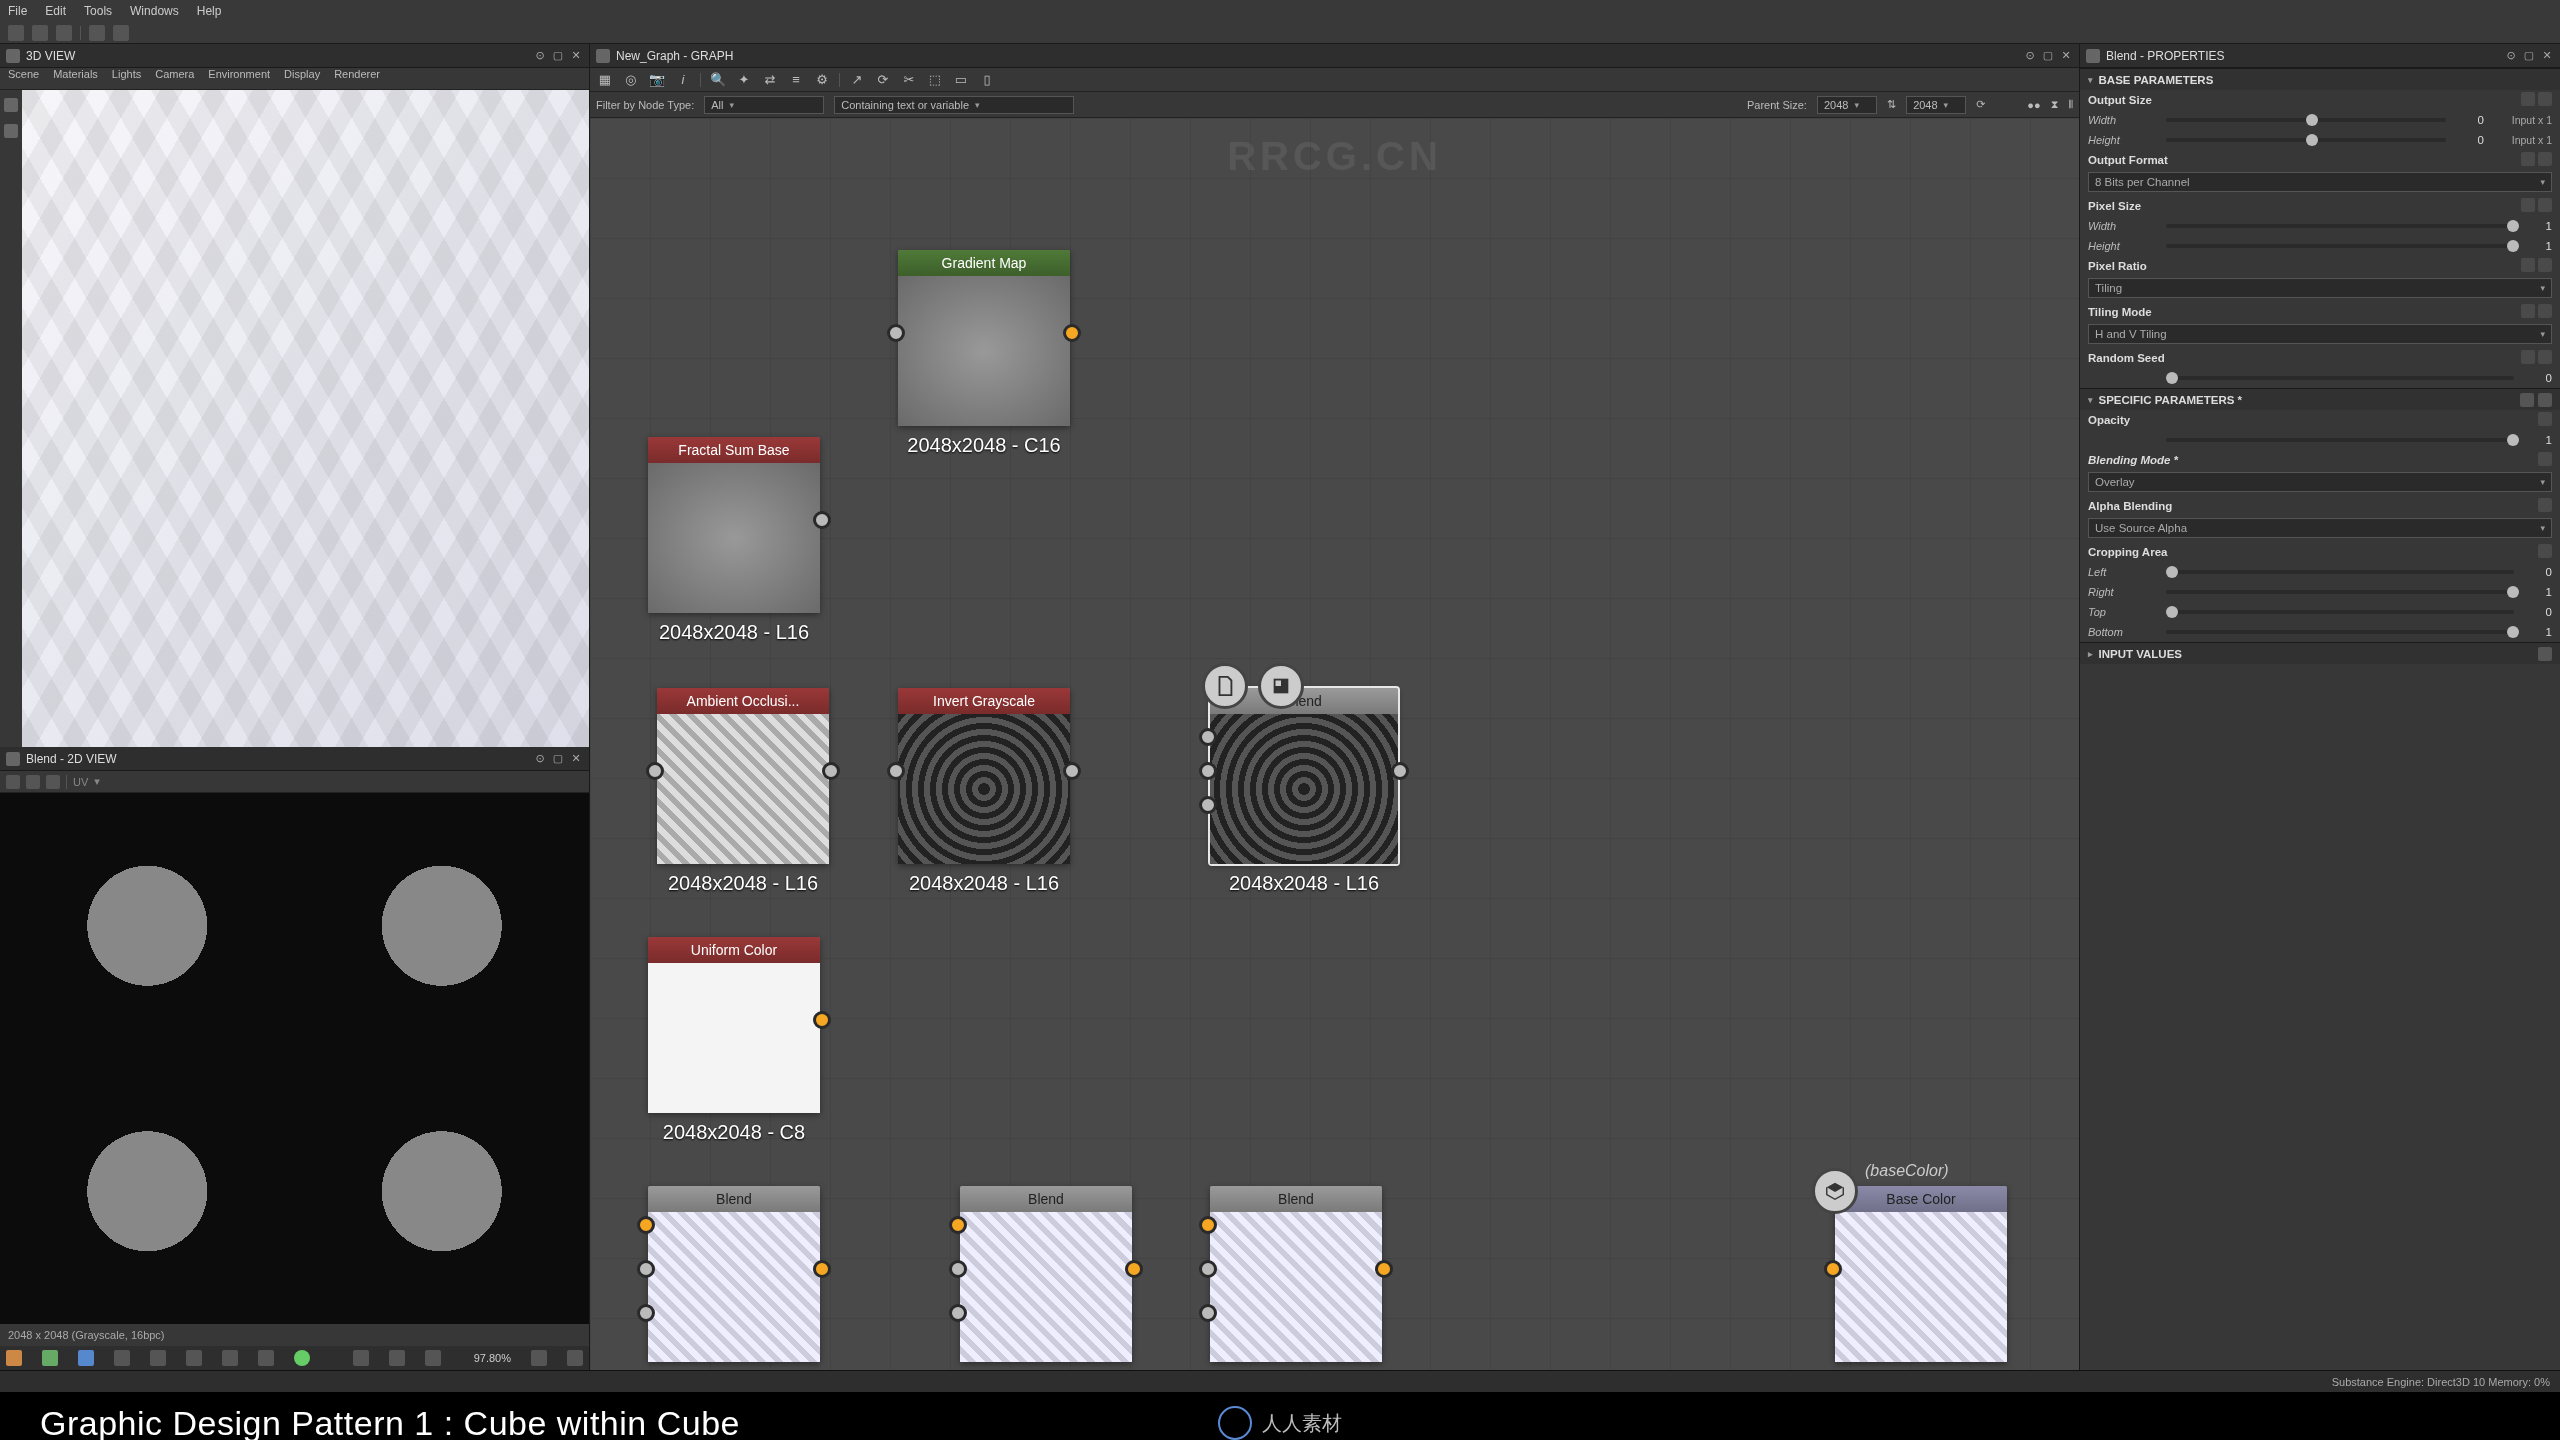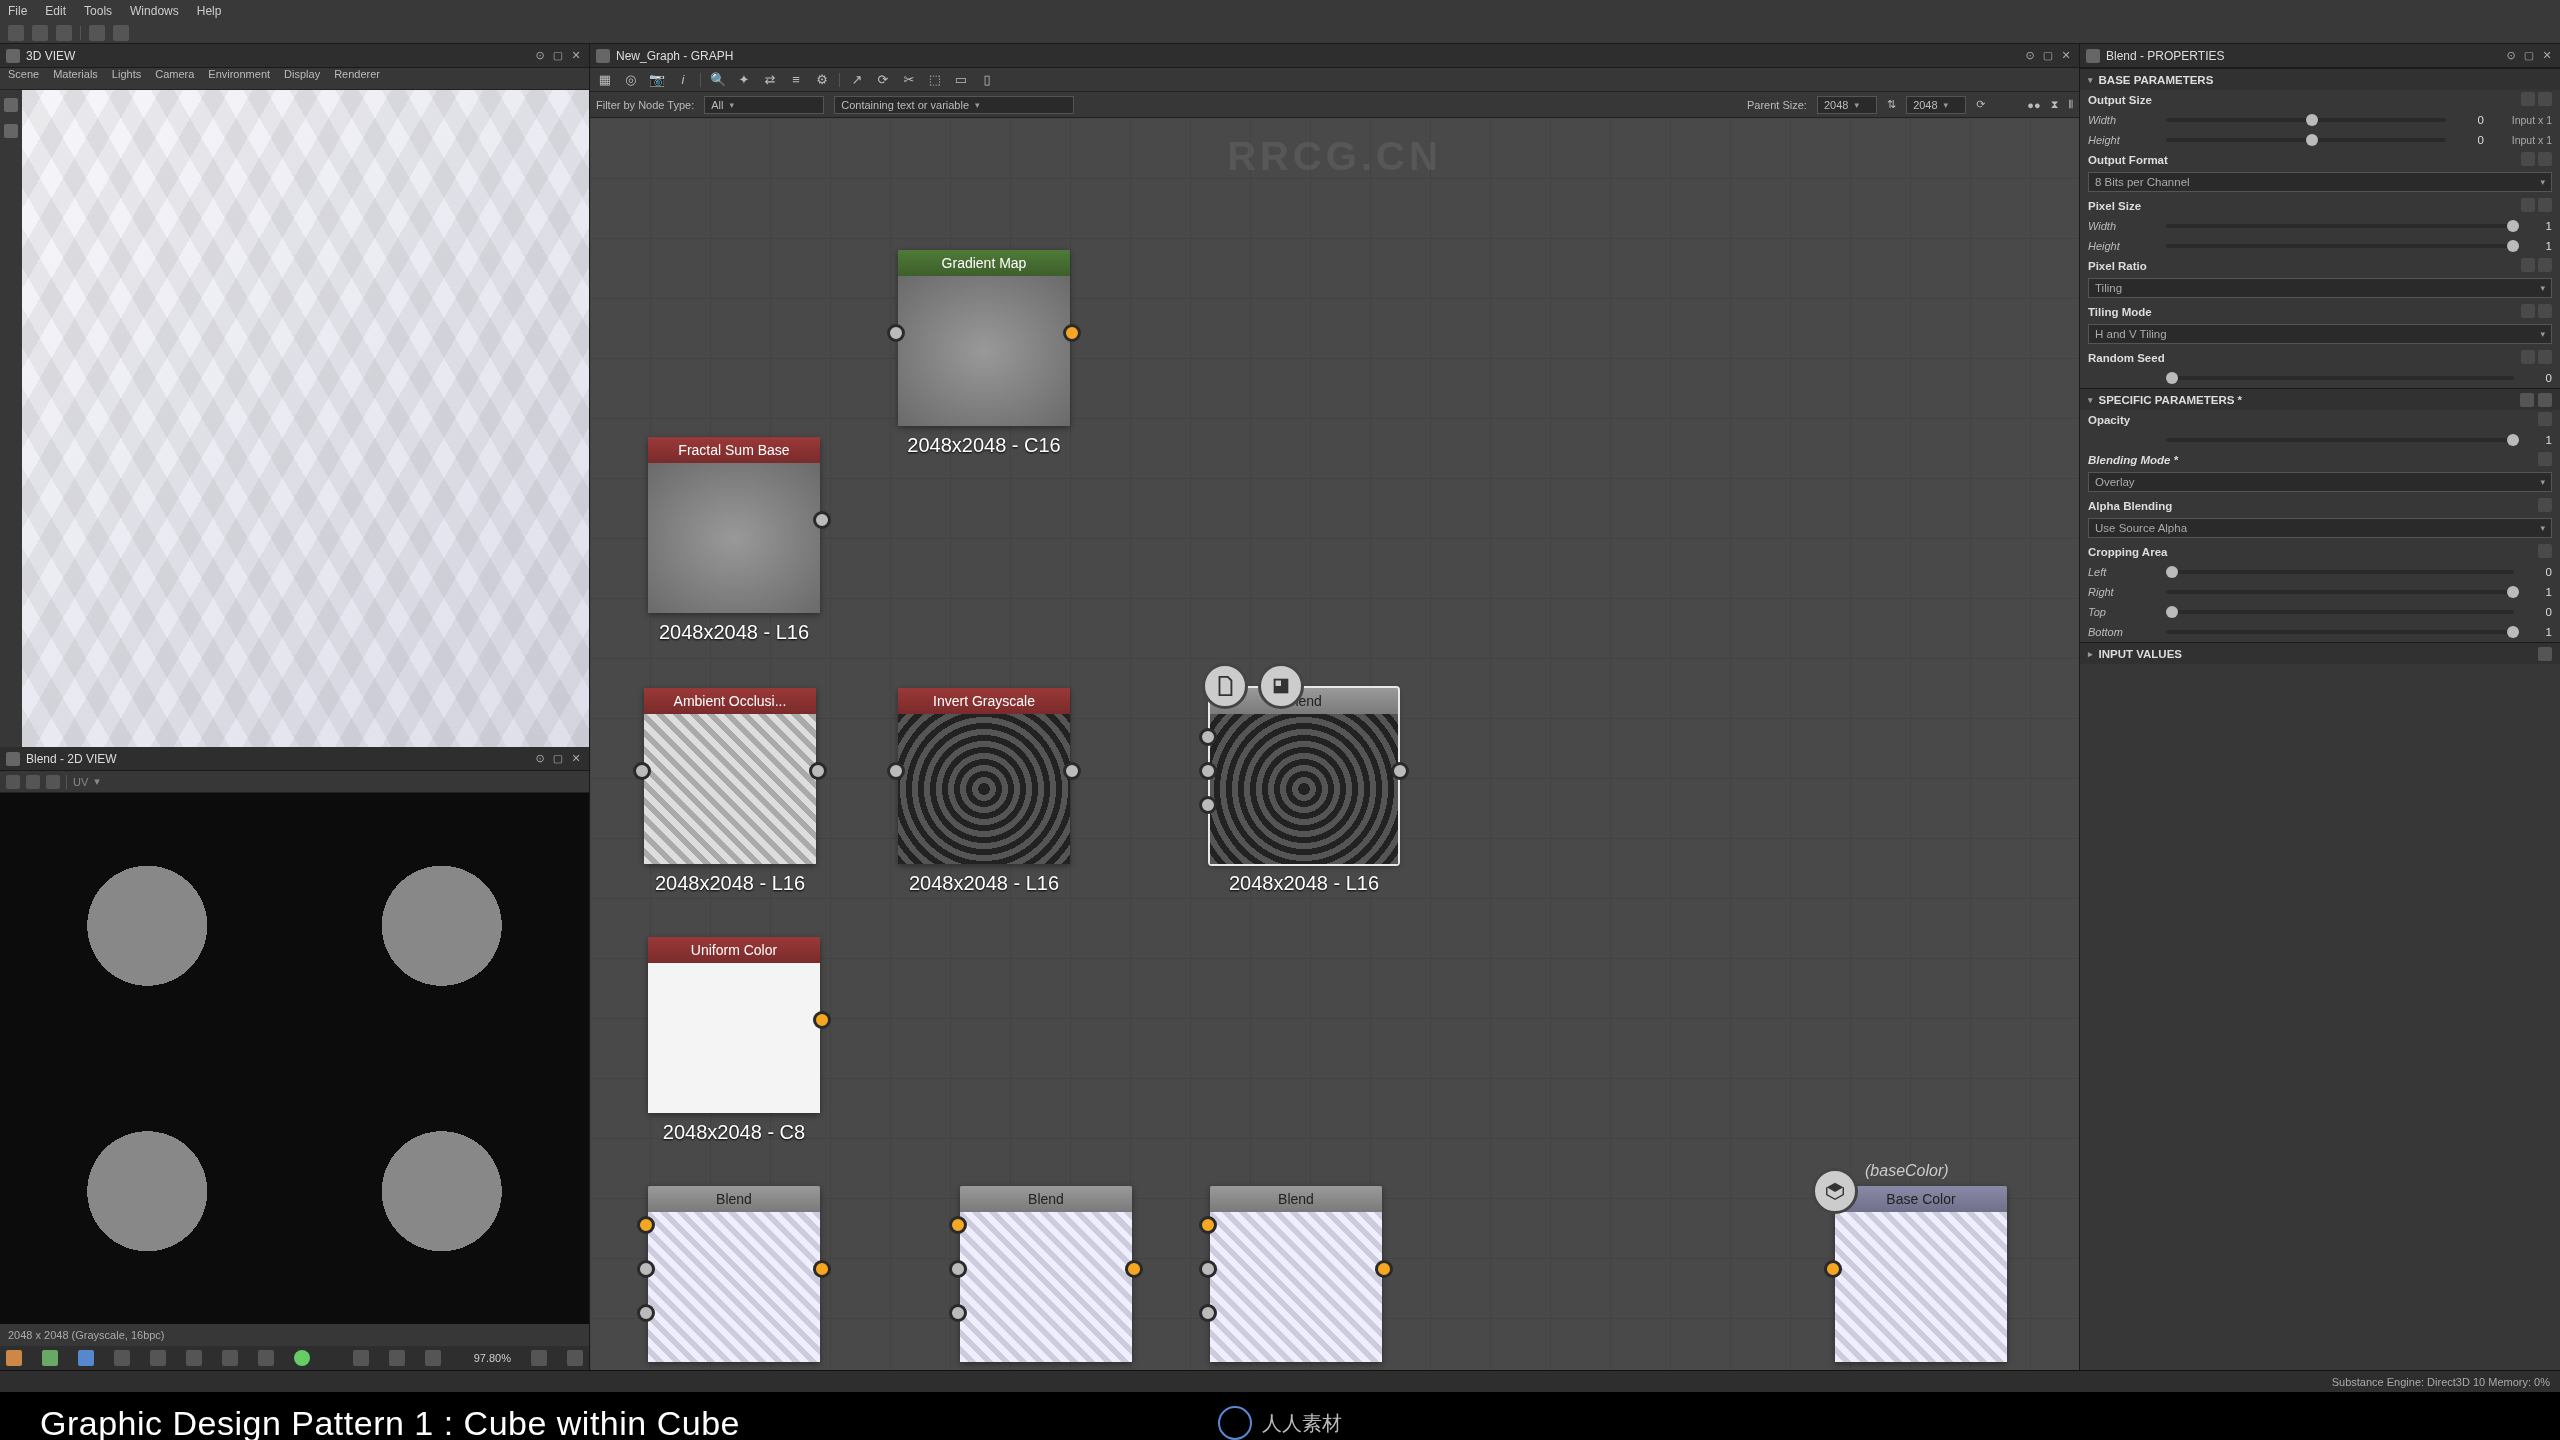--- a/index.html
+++ b/index.html
@@ -312,21 +312,21 @@
         <div class="node-caption">2048x2048 - C16</div>
       </div>
 
       <div class="node" style="left:58px; top:319px">
         <div class="node-title red">Fractal Sum Base</div>
         <div class="node-body gray"></div>
         <div class="port out" style="top:74px"></div>
         <div class="node-caption">2048x2048 - L16</div>
       </div>
 
-      <div class="node" style="left:54px; top:570px">
+      <div class="node" style="left:67px; top:570px">
         <div class="node-title red">Ambient Occlusi...</div>
         <div class="node-body pattern"></div>
         <div class="port in" style="top:74px"></div>
         <div class="port out" style="top:74px"></div>
         <div class="node-caption">2048x2048 - L16</div>
       </div>
 
       <div class="node" style="left:308px; top:570px">
         <div class="node-title red">Invert Grayscale</div>
         <div class="node-body dark"></div>

